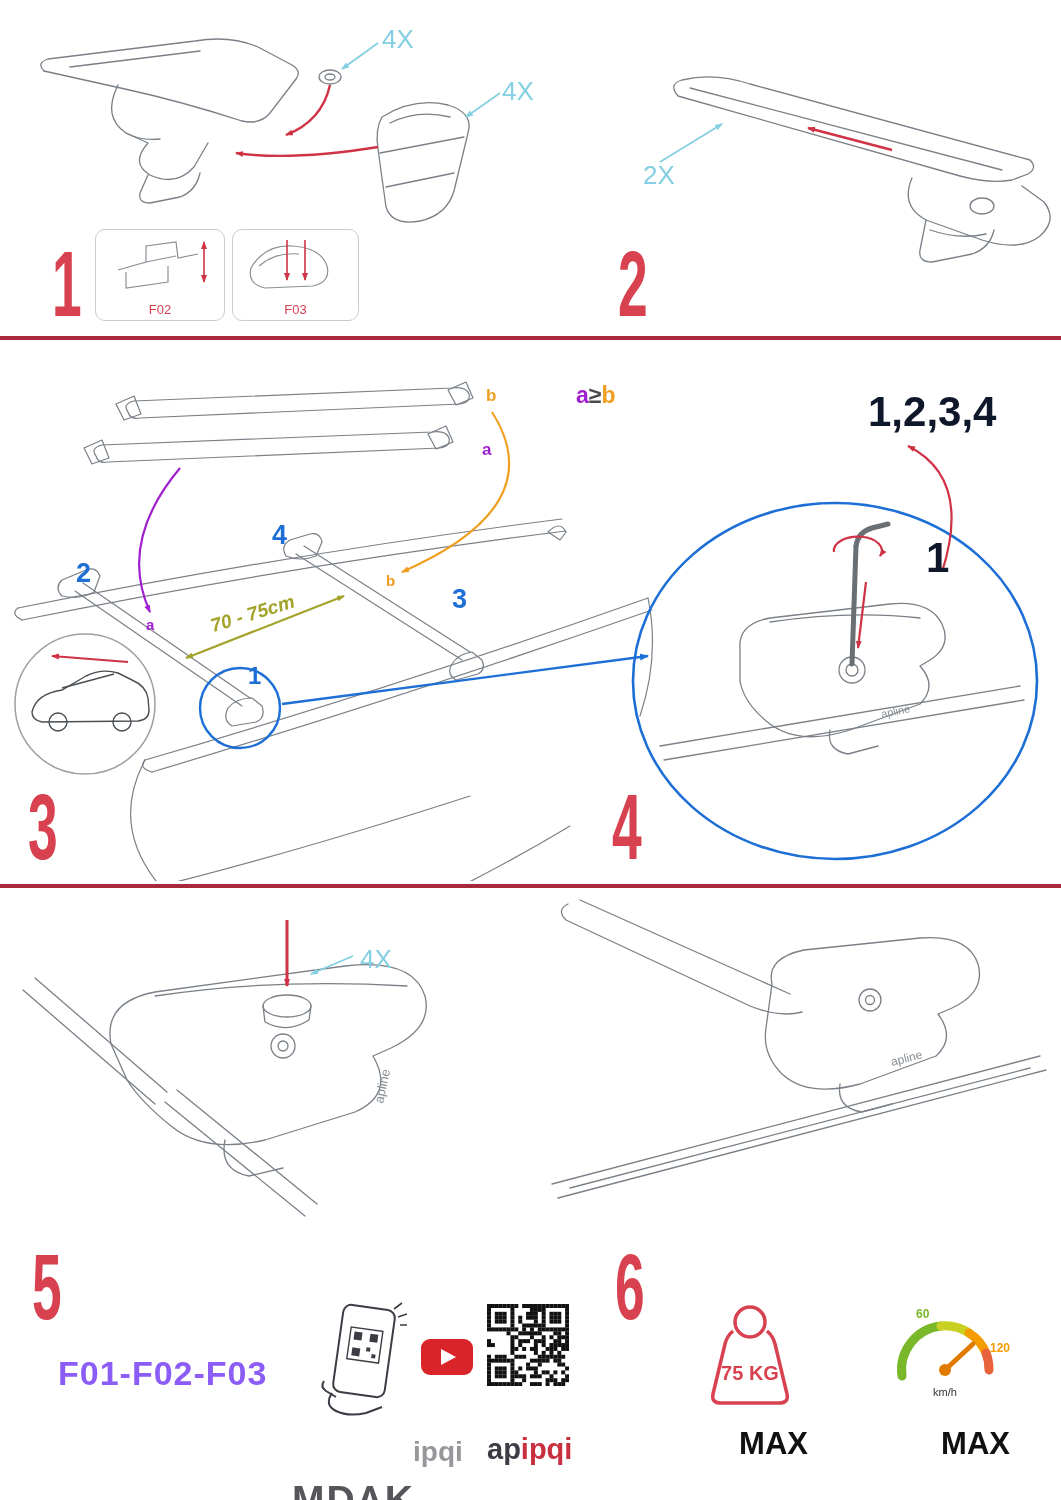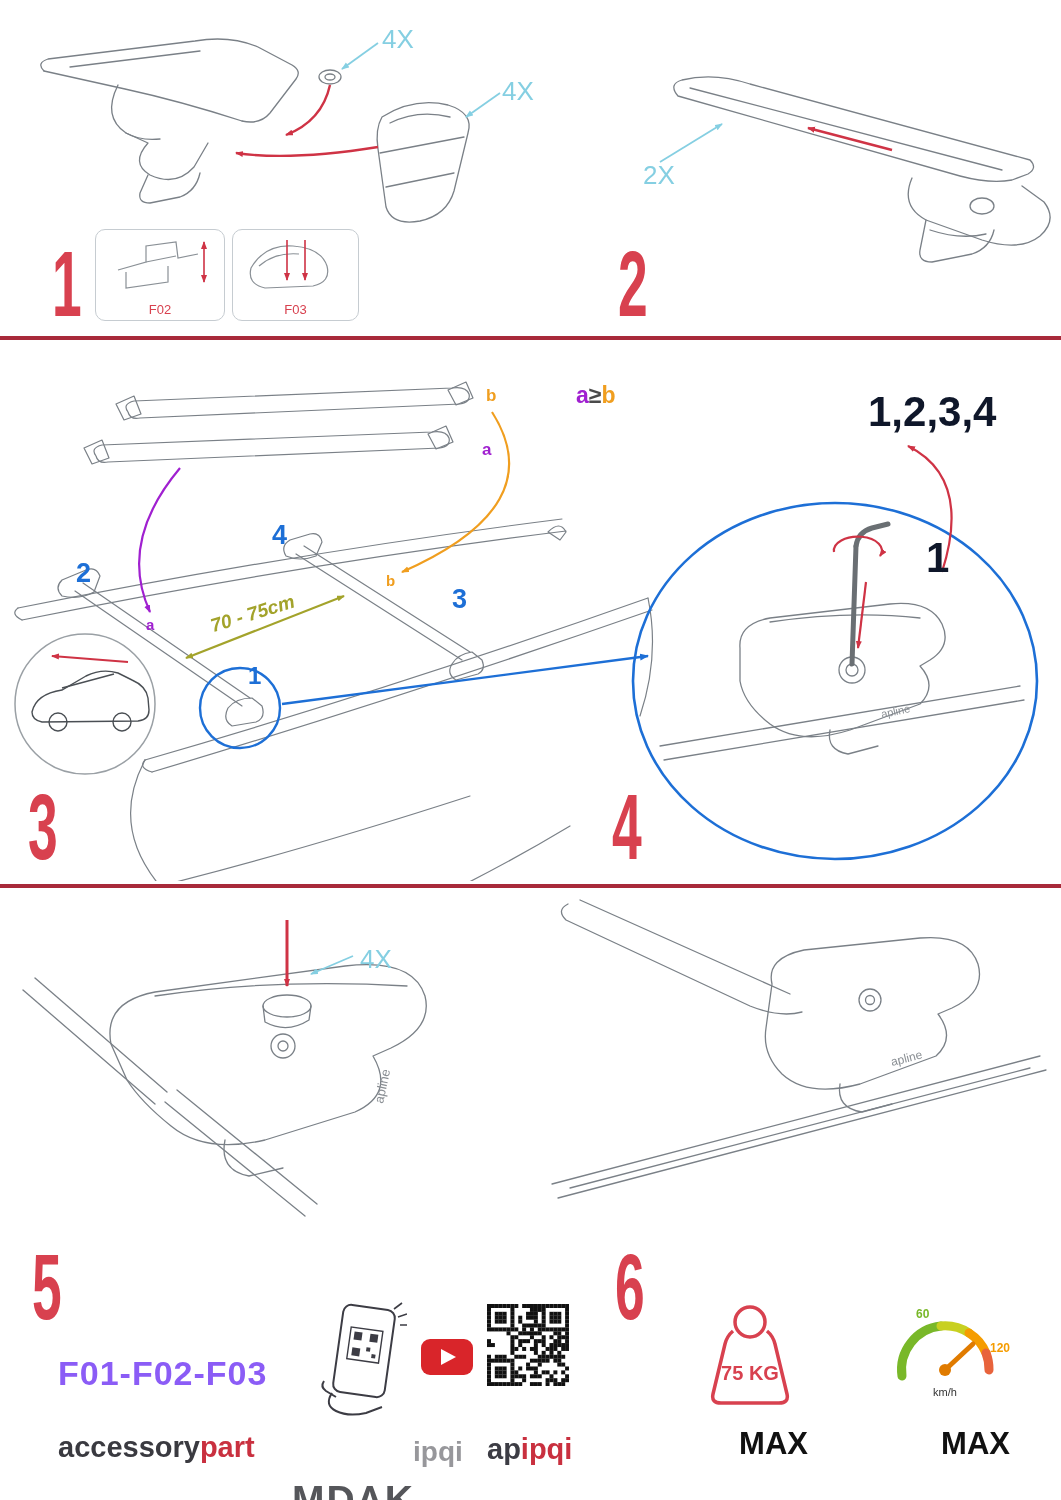--- a/index.html
+++ b/index.html
@@ -272,23 +272,20 @@
       <path d="M300,196 Q296,220 322,224 L352,216"></path>
     </g>
     <text x="352" y="178" font-size="12" fill="#8a8f94" transform="rotate(-14 352 178)">apline</text>
   </svg>
 
   <div class="abs stepnum" style="left:32px;top:1228px">5</div>
   <div class="abs stepnum" style="left:615px;top:1228px">6</div>
 
   <div class="abs" style="left:58px;top:1338px;font-size:34px;font-weight:bold;color:#8b5cf6;letter-spacing:1px">F01-F02-F03</div>
 
-  <div class="abs brand" style="left:58px;top:1415px;font-size:29px">
-    <span style="color:#3a3a40">accessory</span><span style="color:#c9303f">part</span>
-  </div>
 
   <svg class="abs" style="left:312px;top:1285px" width="95" height="118" viewBox="0 0 95 118">
     <g stroke="#3c3c44" fill="none" stroke-width="2">
       <g transform="rotate(8 52 50)">
         <rect x="26" y="6" width="52" height="88" rx="8"></rect>
         <rect x="36" y="28" width="32" height="32" stroke-width="1.4"></rect>
         <rect x="40" y="32" width="8" height="8" fill="#3c3c44" stroke="none"></rect>
         <rect x="56" y="32" width="8" height="8" fill="#3c3c44" stroke="none"></rect>
         <rect x="40" y="48" width="8" height="8" fill="#3c3c44" stroke="none"></rect>
         <rect x="54" y="46" width="4" height="4" fill="#3c3c44" stroke="none"></rect>

